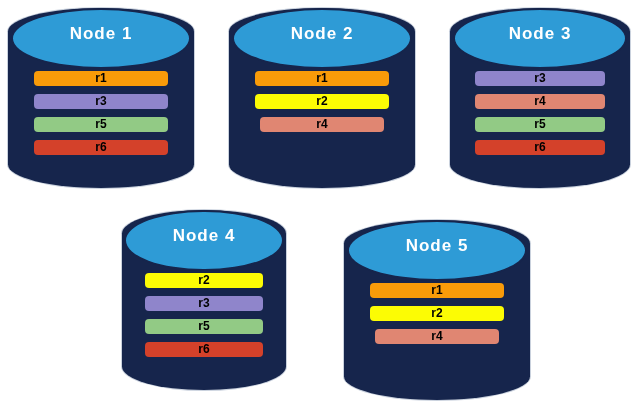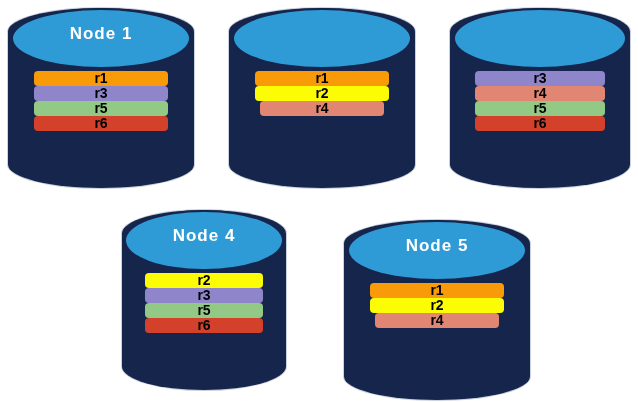--- a/index.html
+++ b/index.html
@@ -62,22 +62,23 @@
     width: 100%;
     z-index: 3;
     display: flex;
     flex-direction: column;
     align-items: center;
   }
   .record {
     position: relative;
     height: 15px;
     border-radius: 4px;
+    margin-bottom: 8px;
     text-align: center;
-    font-size: 14px;
+    font-size: 12px;
     font-weight: bold;
     color: #000000;
     line-height: 15px;
     box-sizing: border-box;
   }
 </style>
 </head>
 <body>
 
 <div id="canvas">
@@ -88,29 +89,31 @@
       <div class="records" style="top: 35%;">
         <div class="record" style="background: rgb(249, 155, 9); width: 72%; color: rgb(0, 0, 0);">r1</div>
         <div class="record" style="background: rgb(143, 133, 203); width: 72%; color: rgb(0, 0, 0);">r3</div>
         <div class="record" style="background: rgb(146, 202, 133); width: 72%; color: rgb(0, 0, 0);">r5</div>
         <div class="record" style="background: rgb(212, 65, 42); width: 72%; color: rgb(0, 0, 0);">r6</div>
       </div>
     </div>
     <div class="node" style="left: 229px; top: 8px; width: 186px; height: 180px;">
       <div class="cyl-body" style="background: rgb(22, 37, 76);"></div>
       <div class="cyl-top" style="background: rgb(46, 155, 214); border-color: rgb(22, 37, 76);"></div>
+      <div class="node-title" style="color: rgb(255, 255, 255);">Node  2</div>
       <div class="records" style="top: 35%;">
         <div class="record" style="background: rgb(249, 155, 9); width: 72%; color: rgb(0, 0, 0);">r1</div>
         <div class="record" style="background: rgb(252, 252, 4); width: 72%; color: rgb(0, 0, 0);">r2</div>
         <div class="record" style="background: rgb(224, 134, 114); width: 67%; color: rgb(0, 0, 0);">r4</div>
       </div>
     </div>
     <div class="node" style="left: 450px; top: 8px; width: 180px; height: 180px;">
       <div class="cyl-body" style="background: rgb(22, 37, 76);"></div>
       <div class="cyl-top" style="background: rgb(46, 155, 214); border-color: rgb(22, 37, 76);"></div>
+      <div class="node-title" style="color: rgb(255, 255, 255);">Node  3</div>
       <div class="records" style="top: 35%;">
         <div class="record" style="background: rgb(143, 133, 203); width: 72%; color: rgb(0, 0, 0);">r3</div>
         <div class="record" style="background: rgb(224, 134, 114); width: 72%; color: rgb(0, 0, 0);">r4</div>
         <div class="record" style="background: rgb(146, 202, 133); width: 72%; color: rgb(0, 0, 0);">r5</div>
         <div class="record" style="background: rgb(212, 65, 42); width: 72%; color: rgb(0, 0, 0);">r6</div>
       </div>
     </div>
     <div class="node" style="left: 122px; top: 210px; width: 164px; height: 180px;">
       <div class="cyl-body" style="background: rgb(22, 37, 76);"></div>
       <div class="cyl-top" style="background: rgb(46, 155, 214); border-color: rgb(22, 37, 76);"></div>

